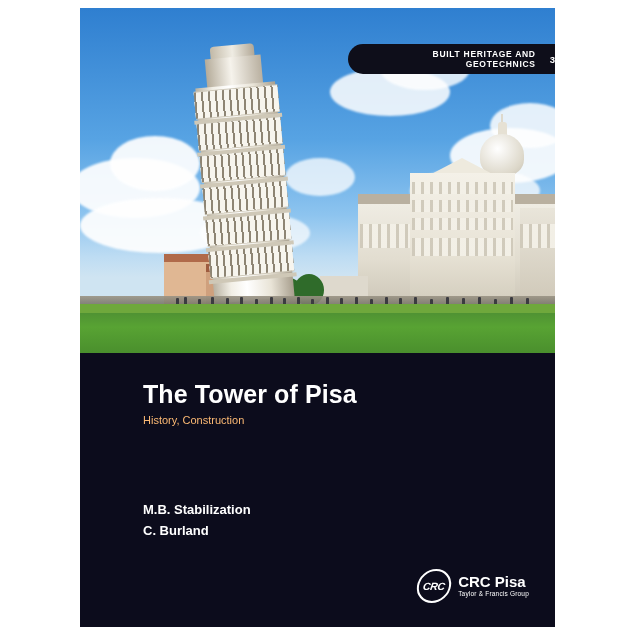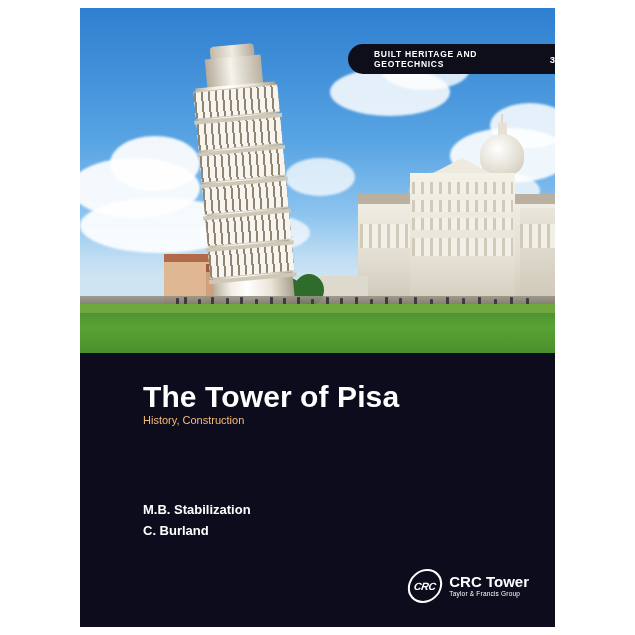--- a/index.html
+++ b/index.html
@@ -32,20 +32,21 @@
 
   
   .photo {
     position: absolute;
     left: 0;
     top: 0;
     width: 475px;
     height: 345px;
     overflow: hidden;
     background: linear-gradient(to bottom, #2f7fd0 0%, #57a3e3 38%, #8dc4ef 60%, #bddcf3 72%, #cfe4f2 78%, #cfe4f2 100%);
+    text-align: right;
   }
   
   .cloud {
     position: absolute;
     background: #ffffff;
     border-radius: 50%;
     opacity: .92;
     filter: blur(1.2px);
   }
   .c1 { left: -10px; top: 150px; width: 130px; height: 60px; }
@@ -232,21 +233,21 @@
   
   .textarea {
     position: absolute;
     left: 0; top: 345px; width: 475px; height: 274px;
     background: #0c0c1c;
   }
   .title {
     position: absolute;
     left: 63px; top: 27px;
     color: #ffffff;
-    font-size: 30px;
+    font-size: 25px;
     font-weight: bold;
     letter-spacing: .1px;
   }
   .subtitle {
     position: absolute;
     left: 63px; top: 57px;
     color: #fdba74;
     font-size: 11px;
     line-height: 20px;
     font-weight: normal;
@@ -402,20 +403,20 @@
       <div class="authors">
         <div>M.B. Stabilization</div>
         <div>C. Burland</div>
       </div>
 
       <div class="logo">
         <div class="crc-circle">
           <span>CRC</span>
         </div>
         <div>
-          <div class="crc-name">CRC Tower</div>
+          <div class="crc-name">CRC Pisa</div>
           <div class="crc-sub">Taylor &amp; Francis Group</div>
         </div>
       </div>
     </div>
 
   </div>
 </div>
 
 </body></html>

